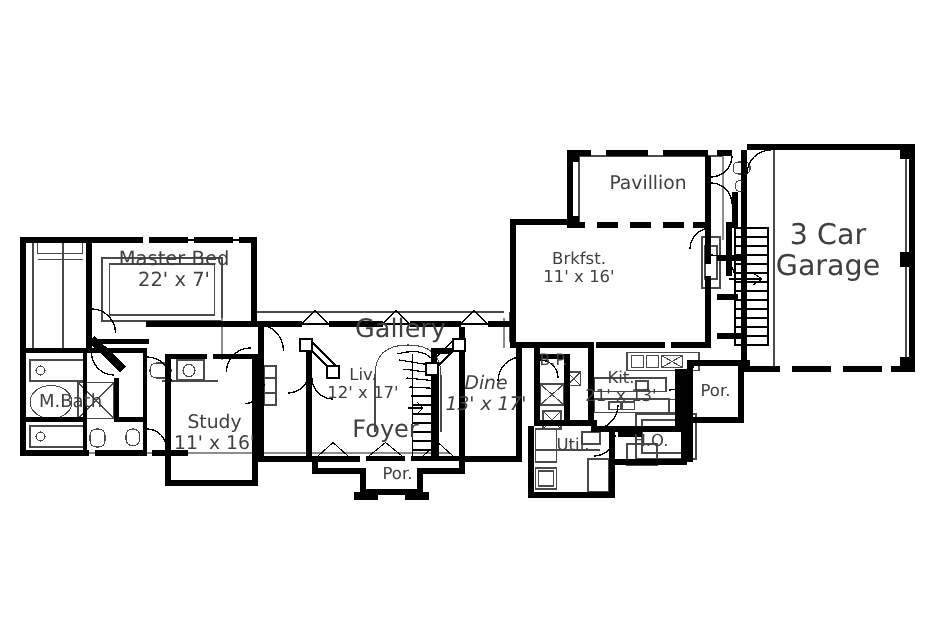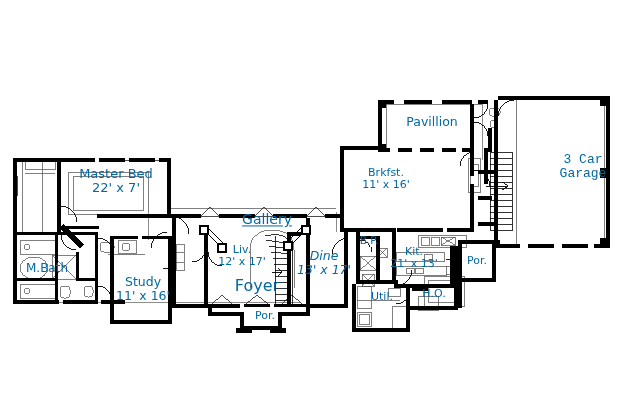--- a/index.html
+++ b/index.html
@@ -7,21 +7,21 @@
   body{
     width:620px;height:415px;overflow:hidden;
     font-family:"DejaVu Sans","Liberation Sans",sans-serif;
     color:#000;
   }
   #plan-root{position:relative;width:620px;height:415px;background:#fff;}
   #plan-svg{position:absolute;left:0;top:0;width:620px;height:415px;display:block;}
   .room-label{
     position:absolute;
     text-align:center;
-    color:#0369a1;
+    color:#404040;
     line-height:1.08;
     white-space:nowrap;
     -webkit-font-smoothing:antialiased;
     pointer-events:none;
   }
   .room-label .rl-name{display:block;}
   .room-label .rl-dim{display:block;}
 </style>
 </head>
 <body>
@@ -360,21 +360,21 @@
   <div class="room-label" style="left:143px;top:288px;transform:translate(-50%,-50%);font-size:12.5px;">
     <span class="rl-name">Study</span>
     <span class="rl-dim">11' x 16'</span>
   </div>
 
   <div class="room-label" style="left:206px;top:256px;transform:translate(-50%,-50%);font-size:11px;margin-left:36px;">
     <span class="rl-name">Liv.</span>
     <span class="rl-dim">12' x 17'</span>
   </div>
 
-  <div class="room-label" style="left:267px;top:220px;transform:translate(-50%,-50%);font-size:14px;text-decoration:underline;">
+  <div class="room-label" style="left:267px;top:220px;transform:translate(-50%,-50%);font-size:17px;">
     <span class="rl-name">Gallery</span>
   </div>
 
   <div class="room-label" style="left:257px;top:286px;transform:translate(-50%,-50%);font-size:16px;">
     <span class="rl-name">Foyer</span>
   </div>
 
   <div class="room-label" style="left:265px;top:316px;transform:translate(-50%,-50%);font-size:11px;">
     <span class="rl-name">Por.</span>
   </div>
@@ -391,21 +391,21 @@
   <div class="room-label" style="left:386px;top:179px;transform:translate(-50%,-50%);font-size:11px;text-align:center;">
     <span class="rl-name">Brkfst.</span>
     <span class="rl-dim">11' x 16'</span>
   </div>
 
 
   <div class="room-label" style="left:432px;top:122px;transform:translate(-50%,-50%);font-size:12.5px;">
     <span class="rl-name">Pavillion</span>
   </div>
 
-  <div class="room-label" style="left:583px;top:167px;transform:translate(-50%,-50%);font-size:13px;font-family:Liberation Mono, monospace;">
+  <div class="room-label" style="left:552px;top:167px;transform:translate(-50%,-50%);font-size:19px;">
     <span class="rl-name">3 Car</span>
     <span class="rl-dim">Garage</span>
   </div>
 
   <div class="room-label" style="left:414px;top:258px;transform:translate(-50%,-50%);font-size:11px;">
     <span class="rl-name">Kit.</span>
     <span class="rl-dim">21' x 13'</span>
   </div>
 
   <div class="room-label" style="left:382px;top:297px;transform:translate(-50%,-50%);font-size:11px;">

